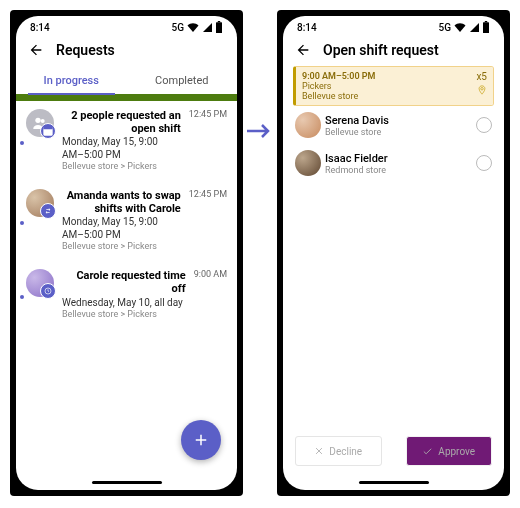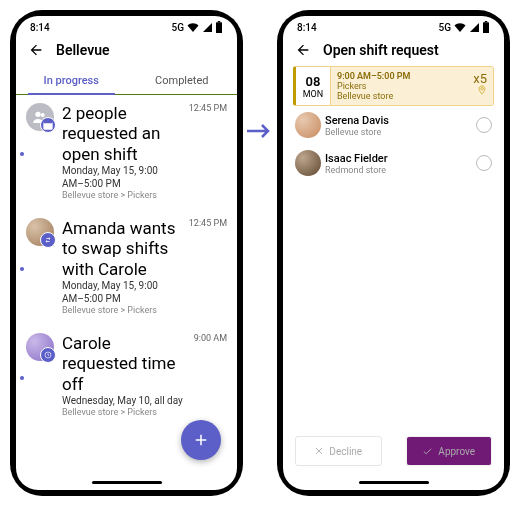--- a/index.html
+++ b/index.html
@@ -8,21 +8,21 @@
     background: #fff;
     font-family: -apple-system, "Segoe UI", Roboto, sans-serif;
     display: flex;
     gap: 14px;
     align-items: flex-start;
   }
   .phone {
     width: 238px;
     height: 486px;
     background: #000;
-    border-radius: 32px;
+    border-radius: 4px;
     padding: 6px;
     box-sizing: border-box;
     position: relative;
   }
   .screen {
     width: 100%;
     height: 100%;
     background: #fff;
     border-radius: 22px;
     overflow: hidden;
@@ -43,21 +43,21 @@
   .statusbar svg { display:block; }
   .header {
     display: flex;
     align-items: center;
     gap: 12px;
     padding: 4px 12px 8px 12px;
   }
   .header .title { font-size: 14px; font-weight: 600; }
   .tabs {
     display: flex;
-    border-bottom: 1px solid #4d7c0f;
+    border-bottom: 7px solid #4d7c0f;
     align-items: center;
   }
   .tab {
     flex: 1;
     text-align: center;
     font-size: 11px;
     padding: 8px 0 7px 0;
     color: #555;
     position: relative;
   }
@@ -98,21 +98,21 @@
     position:absolute;
     right:-2px; bottom:-2px;
     width:14px; height:14px;
     border-radius:50%;
     background:#5b5fc7;
     border:1.5px solid #fff;
     display:flex; align-items:center; justify-content:center;
   }
   .avatar-badge svg { width:8px; height:8px; }
   .rowbody { flex:1; min-width:0; }
-  .rowtitle { font-size:17px; font-weight:400; line-height:1.2; }
+  .rowtitle { font-size:11px; font-weight:700; line-height:1.2;text-align:right; }
   .rowsub { font-size:10px; color:#333; line-height:1.3; }
   .rowmeta { font-size:9px; color:#888; line-height:1.3; }
   .rowtime { font-size:9px; color:#666; }
   .fab {
     position:absolute;
     right:16px; bottom:30px;
     width:40px; height:40px;
     border-radius:50%;
     background:#5b5fc7;
     display:flex; align-items:center; justify-content:center;
@@ -159,21 +159,21 @@
   .shiftdate .d { font-size:13px; font-weight:600; }
   .shiftbody {
     flex:1;
     background:#fbf0d5;
     padding:4px 6px;
     font-size:9px;
     color:#8a6d0a;
     position:relative;
   }
   .shiftbody .tm { font-weight:600; }
-  .shiftbody .x5 { position:absolute; top:4px; right:6px; font-size:13px; }
+  .shiftbody .x5 { position:absolute; top:4px; right:6px; font-size:10px; }
   .shiftbody .pin { position:absolute; top:18px; right:6px; }
   .sectionhdr {
     display:flex; justify-content:space-between;
     padding: 14px 12px 6px 12px;
     font-size:11px;
   }
   .sectionhdr .sel { color:#888; font-size:10px;}
   .req-row {
     display:flex; align-items:center; gap:4px;
     padding:6px 12px;
@@ -229,21 +229,21 @@
         <svg width="8" height="12" viewBox="0 0 12 20">
             <rect x="1" y="2" width="10" height="18" rx="1" fill="#000"></rect>
             <rect x="4" y="0" width="4" height="2" fill="#000"></rect>
           </svg>
       </span>
     </div>
     <div class="header">
       <svg width="16" height="16" viewBox="0 0 24 24">
           <path d="M20 11H7.8l5.6-5.6L12 4l-8 8 8 8 1.4-1.4L7.8 13H20z" fill="#000"></path>
         </svg>
-      <span class="title">Bellevue</span>
+      <span class="title">Requests</span>
     </div>
     <div class="tabs">
       <div class="tab active">In progress</div>
       <div class="tab">Completed</div>
     </div>
     <div class="list">
       <div class="row">
         <div class="avatar av-group">
           <svg viewBox="0 0 24 24" fill="#fff">
               <circle cx="9" cy="8" r="4"></circle>
@@ -330,24 +330,20 @@
           </svg>
       </span>
     </div>
     <div class="header">
       <svg width="16" height="16" viewBox="0 0 24 24">
           <path d="M20 11H7.8l5.6-5.6L12 4l-8 8 8 8 1.4-1.4L7.8 13H20z" fill="#000"></path>
         </svg>
       <span class="title">Open shift request</span>
     </div>
     <div class="shiftcard">
-      <div class="shiftdate">
-        <span class="d">08</span>
-        <span>MON</span>
-      </div>
       <div class="shiftbody">
         <div class="tm">9:00 AM–5:00 PM</div>
         <div>Pickers</div>
         <div>Bellevue store</div>
         <span class="x5">x5</span>
         <span class="pin"><svg width="10" height="10" viewBox="0 0 24 24">
               <path d="M12 2C8 2 5 5 5 9c0 5 7 13 7 13s7-8 7-13c0-4-3-7-7-7zm0 10a3 3 0 110-6 3 3 0 010 6z" fill="none" stroke="#c19c00" stroke-width="1.6"></path>
             </svg></span>
       </div>
     </div>

